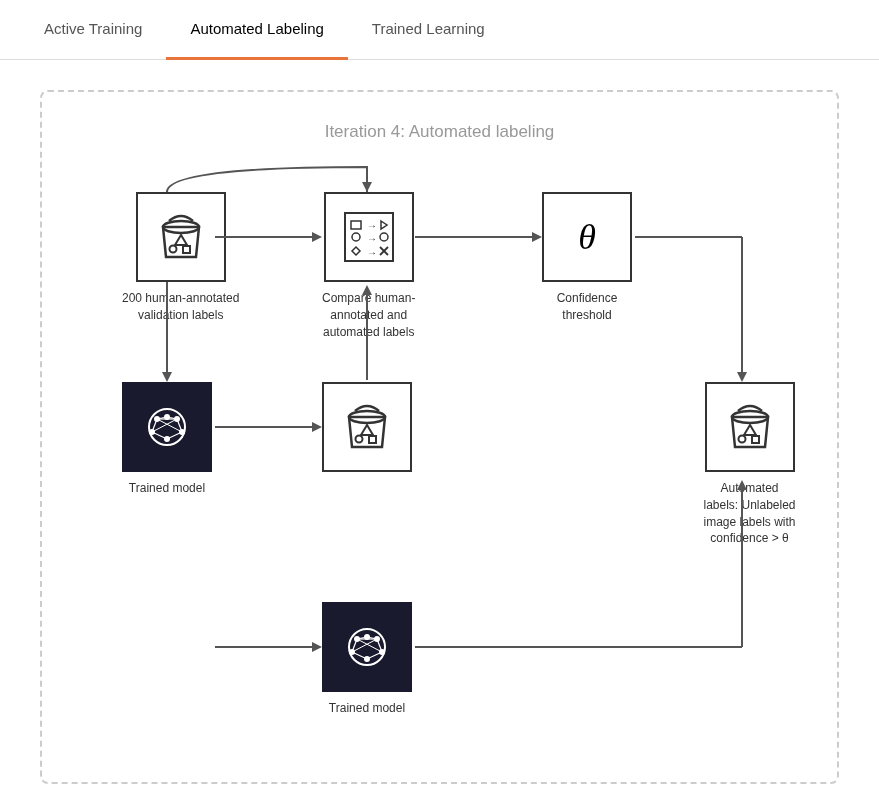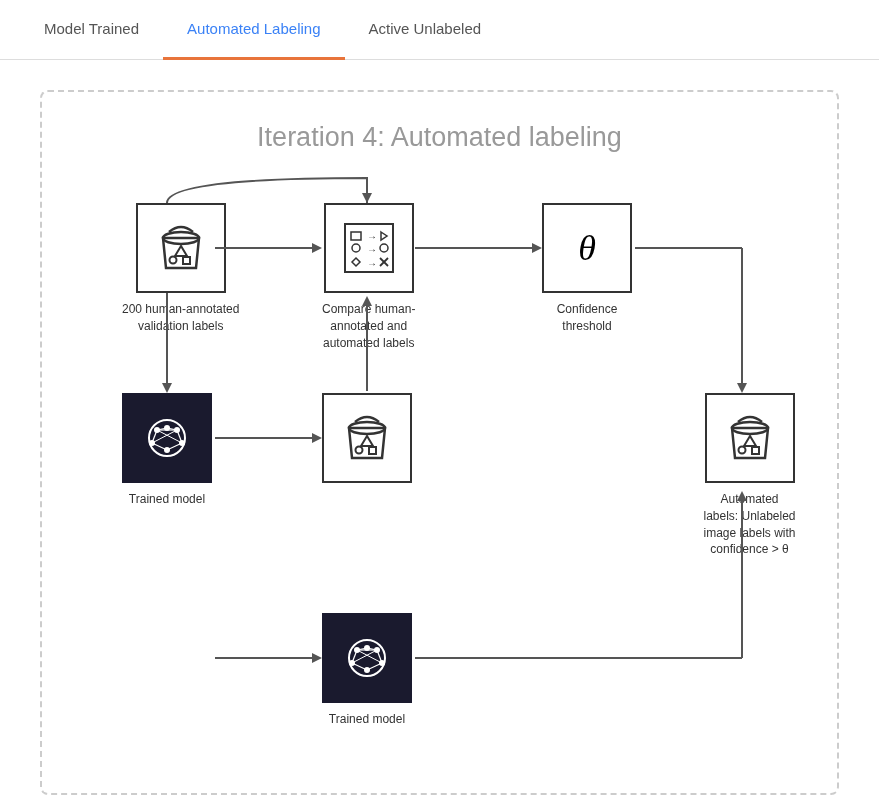--- a/index.html
+++ b/index.html
@@ -19,42 +19,42 @@
     }
     .tab {
       padding: 20px 24px;
       font-size: 15px;
       color: #555;
       cursor: pointer;
       border-bottom: 3px solid transparent;
       margin-bottom: -1px;
     }
     .tab.active {
-      color: #3b82f6;
+      color: #000000;
       border-bottom: 3px solid #e8743b;
       font-weight: 500;
     }
 
     
     .main-content {
       padding: 30px 40px;
     }
 
     
     .diagram-container {
       border: 2px dashed #ccc;
       border-radius: 8px;
       padding: 30px 40px 40px;
       position: relative;
       min-height: 650px;
     }
 
     .diagram-title {
       text-align: center;
-      font-size: 27px;
+      font-size: 17px;
       color: #999;
       margin-bottom: 40px;
       font-weight: 400;
     }
 
     
     .diagram-grid {
       position: relative;
       width: 100%;
       height: 560px;
@@ -106,23 +106,23 @@
       font-size: 36px;
       font-style: italic;
       font-family: 'Times New Roman', serif;
       background: #fff;
     }
   </style>
 </head>
 <body>
 
 <div class="tabs">
-  <div class="tab">Model Trained</div>
+  <div class="tab">Active Training</div>
   <div class="tab active">Automated Labeling</div>
-  <div class="tab">Active Unlabeled</div>
+  <div class="tab">Trained Learning</div>
 </div>
 
 <div class="main-content">
   <div class="diagram-container">
     <div class="diagram-title">Iteration 4: Automated labeling</div>
 
     <div class="diagram-grid">
 
       <div class="icon-box" style="left: 40px; top: 10px;">
         <div class="icon-wrapper">

